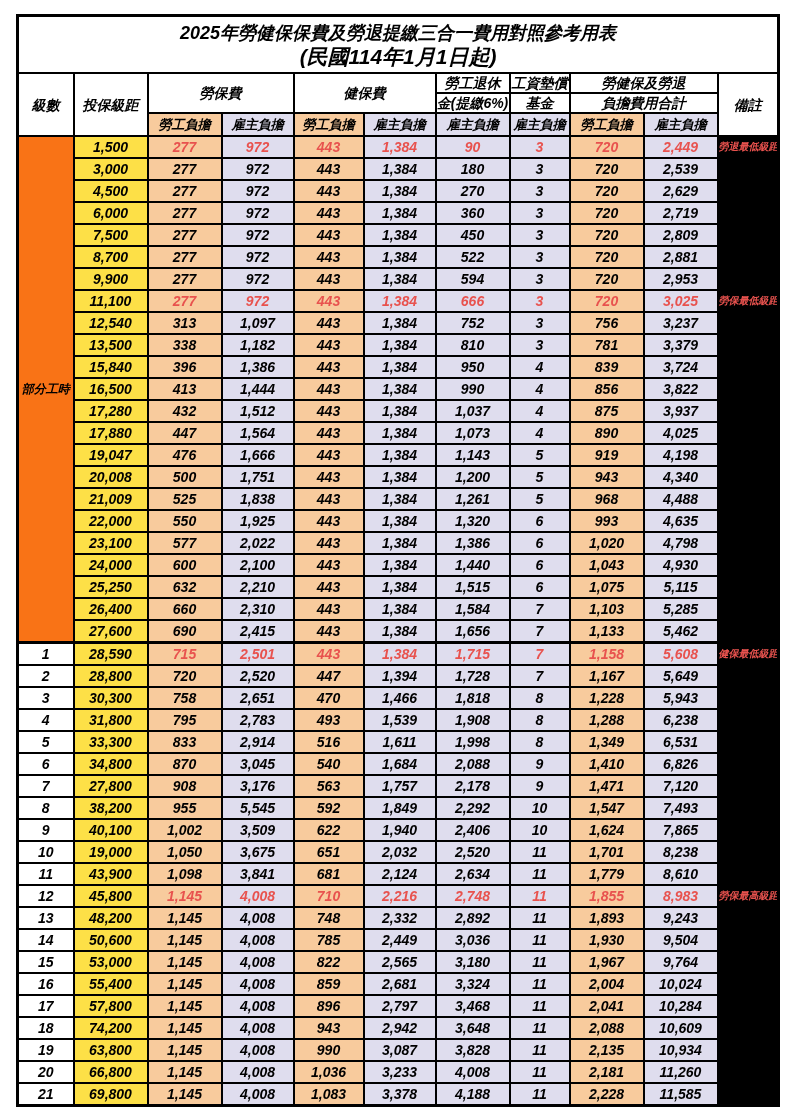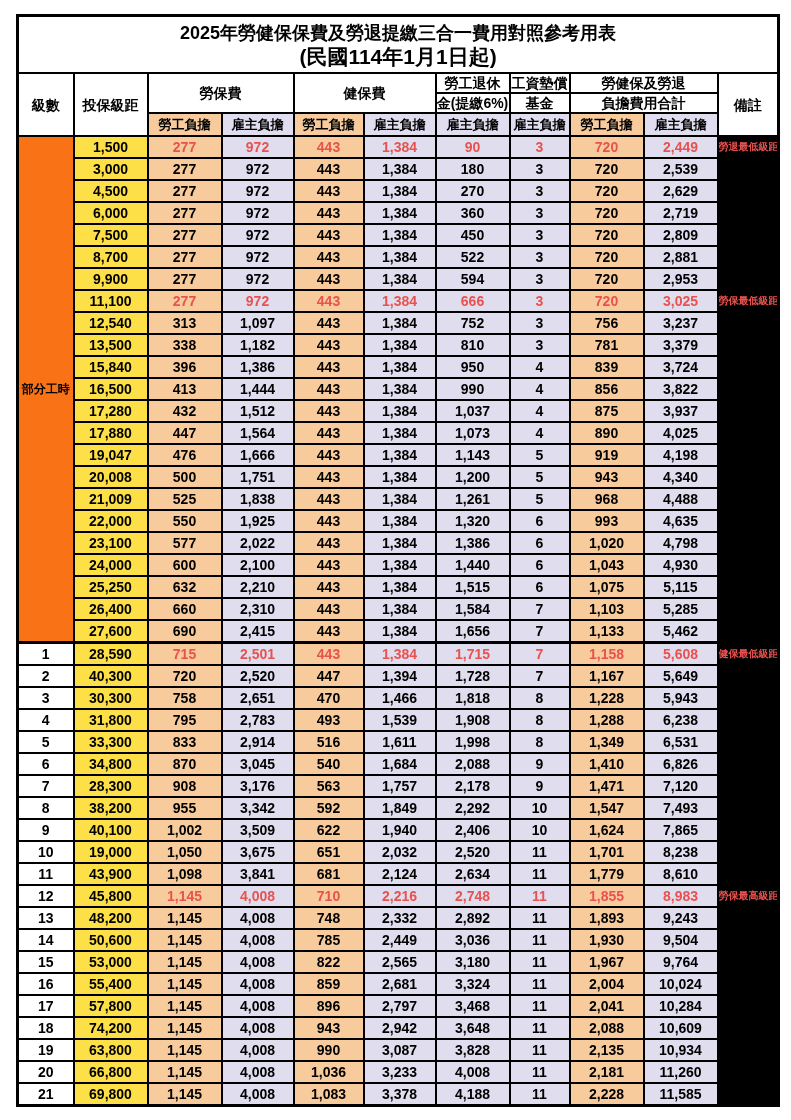--- a/index.html
+++ b/index.html
@@ -8,21 +8,21 @@
     --hl:#E8524E;
     --line:#000;
   }
   *{box-sizing:border-box;}
   html,body{margin:0;padding:0;background:#fff;}
   body{
     width:791px;height:1120px;
     font-family:"Liberation Sans","DejaVu Sans",sans-serif;
     color:#000;
   }
-  .wrap{padding:14px 14px 8px 16px;}
+  .wrap{padding:14px 14px 8px 16px;font-style:italic;}
   table{
     border-collapse:collapse;
     table-layout:fixed;
     width:761px;
     border:3px solid var(--line);
   }
   th,td{
     border:2px solid var(--line);
     text-align:center;
     vertical-align:middle;
@@ -386,21 +386,21 @@
           <td class="val c-e">443</td>
           <td class="val c-r">1,384</td>
           <td class="val c-r">1,715</td>
           <td class="val c-r">7</td>
           <td class="val c-e">1,158</td>
           <td class="val c-r">5,608</td>
           <td class="note">健保最低級距</td>
         </tr>
         <tr>
           <td class="level">2</td>
-          <td class="bracket">40,300</td>
+          <td class="bracket">28,800</td>
           <td class="val c-e">720</td>
           <td class="val c-r">2,520</td>
           <td class="val c-e">447</td>
           <td class="val c-r">1,394</td>
           <td class="val c-r">1,728</td>
           <td class="val c-r">7</td>
           <td class="val c-e">1,167</td>
           <td class="val c-r">5,649</td>
           <td class="note"></td>
         </tr>
@@ -451,36 +451,36 @@
           <td class="val c-e">540</td>
           <td class="val c-r">1,684</td>
           <td class="val c-r">2,088</td>
           <td class="val c-r">9</td>
           <td class="val c-e">1,410</td>
           <td class="val c-r">6,826</td>
           <td class="note"></td>
         </tr>
         <tr>
           <td class="level">7</td>
-          <td class="bracket">28,300</td>
+          <td class="bracket">27,800</td>
           <td class="val c-e">908</td>
           <td class="val c-r">3,176</td>
           <td class="val c-e">563</td>
           <td class="val c-r">1,757</td>
           <td class="val c-r">2,178</td>
           <td class="val c-r">9</td>
           <td class="val c-e">1,471</td>
           <td class="val c-r">7,120</td>
           <td class="note"></td>
         </tr>
         <tr>
           <td class="level">8</td>
           <td class="bracket">38,200</td>
           <td class="val c-e">955</td>
-          <td class="val c-r">3,342</td>
+          <td class="val c-r">5,545</td>
           <td class="val c-e">592</td>
           <td class="val c-r">1,849</td>
           <td class="val c-r">2,292</td>
           <td class="val c-r">10</td>
           <td class="val c-e">1,547</td>
           <td class="val c-r">7,493</td>
           <td class="note"></td>
         </tr>
         <tr>
           <td class="level">9</td>

